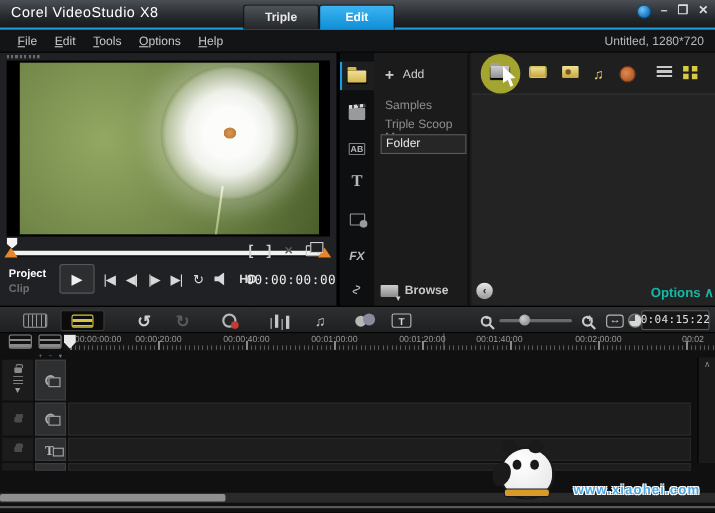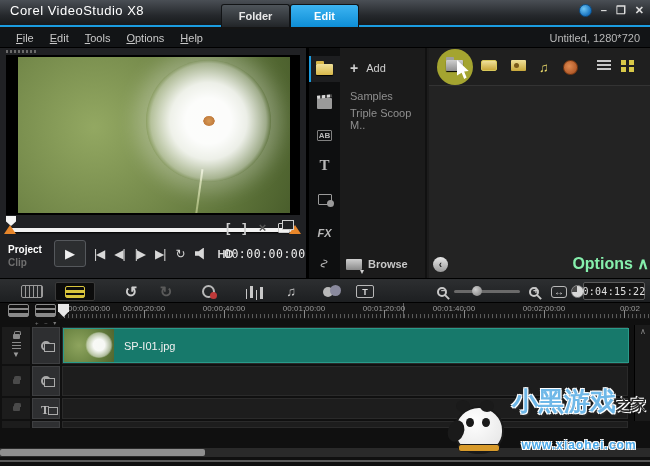--- a/index.html
+++ b/index.html
@@ -136,21 +136,21 @@
   .ico-list { width:14px; height:10px;
     background:repeating-linear-gradient(#c8c8c8 0 2px, transparent 2px 4px); }
   .ico-grid { width:5px; height:5px; background:#d8c848;
     box-shadow:8px 0 #d8c848, 0 7px #d8c848, 8px 7px #d8c848; }
   #cursor { position:absolute; left:28px; top:12px; width:13px; height:19px; background:#fff;
     clip-path:polygon(0 0,0 82%,36% 67%,55% 100%,74% 92%,55% 60%,90% 58%);
     filter:drop-shadow(1px 1px 1px #000); z-index:5; }
   #collapse-btn { position:absolute; left:4px; bottom:6px; width:15px; height:15px; border-radius:50%;
     background:linear-gradient(#e8e8e8,#9a9a9a); color:#222; font-size:10px; font-weight:bold;
     display:flex; align-items:center; justify-content:center; }
-  #options-btn { position:absolute; right:4px; bottom:5px; color:#86efac; font-size:16px; font-weight:bold; }
+  #options-btn { position:absolute; right:4px; bottom:5px; color:#14b8a6; font-size:12px; font-weight:bold; }
 
   
   #tl-toolbar { position:absolute; left:0; top:278px; width:650px; height:25px;
     background:linear-gradient(#2d2f31,#1d1f21); border-top:1px solid #000; border-bottom:1px solid #000; }
   .tlb { position:absolute; top:3px; height:19px; display:flex; align-items:center; justify-content:center; }
   .ico-storyboard { width:22px; height:13px; border:1px solid #9a9a9a; border-radius:2px;
     background:repeating-linear-gradient(90deg, transparent 0 3px, #9a9a9a 3px 4px); }
   #btn-timeline-view { left:55px; width:40px; background:#0c0c0c; border:1px solid #3a3a3a; border-radius:2px; }
   .ico-tlview { width:20px; height:12px; border:1px solid #d8c43c; border-radius:2px;
     background:linear-gradient(transparent 0 3px, #d8c43c 3px 6px, transparent 6px 8px, #d8c43c 8px 12px); }
@@ -266,21 +266,21 @@
     text-shadow:-1px -1px 0 #fff, 1px -1px 0 #fff, -1px 1px 0 #fff, 1px 1px 0 #fff; }
 </style>
 </head>
 <body>
 
 <div id="app">
 
   <div id="titlebar">
     <div id="app-title">Corel VideoStudio X8</div>
     <div id="tabs">
-      <div class="tab">Folder</div>
+      <div class="tab">Triple</div>
       <div class="tab active">Edit</div>
     </div>
     <div id="win-controls">
       <span class="globe"></span>
       <span class="winbtn">–</span>
       <span class="winbtn">❒</span>
       <span class="winbtn">✕</span>
     </div>
   </div>
 
@@ -361,20 +361,21 @@
         <span class="ico-path">∿</span>
       </div>
     </div>
     <div id="lib-nav">
       <div id="add-btn">
         <span class="plus">+</span>
         <span id="add-label">Add</span>
       </div>
       <div class="nav-item" style="top:40px;">Samples</div>
       <div class="nav-item" style="top:57px;">Triple Scoop M..</div>
+      <div class="nav-item selected" style="top:74px;">Folder</div>
       <div id="browse-row">
         <span class="ico-browse"></span>
         <span id="browse-label">Browse</span>
       </div>
     </div>
     <div id="lib-gallery">
       <div id="gallery-header">
         <div id="hl-circle"></div>
         <div class="filt" style="left:17px;">
           <span class="mini-folder gray"></span>
@@ -476,26 +477,20 @@
 
     <div class="trackrow" style="top:24px; height:37px;">
       <div class="ribbon">
         <span class="lock"></span>
         <span class="bars3"></span>
         <span class="caret-dn">▼</span>
       </div>
       <div class="thead">
         <span class="trk-reel"></span>
       </div>
-      <div class="tbody">
-        <div id="clip">
-          <div id="clip-thumb"></div>
-          <span id="clip-label">SP-I01.jpg</span>
-        </div>
-      </div>
     </div>
 
     <div class="trackrow" style="top:63px; height:30px;">
       <div class="ribbon">
         <span class="lock dim"></span>
       </div>
       <div class="thead">
         <span class="trk-reel"></span>
       </div>
       <div class="tbody"></div>
@@ -530,20 +525,17 @@
     <div id="panda">
       <div class="p-body"></div>
       <div class="p-ear l"></div>
       <div class="p-ear r"></div>
       <div class="p-eye l"></div>
       <div class="p-eye r"></div>
       <div class="p-belt"></div>
       <div class="p-arm"></div>
     </div>
     <div id="wm-text">
-      <div id="wm-name">
-        <span>小黑游戏</span><span id="wm-suffix">之家</span>
-      </div>
       <div id="wm-url">www.xiaohei.com</div>
     </div>
   </div>
 
 </div>
 
 </body></html>

